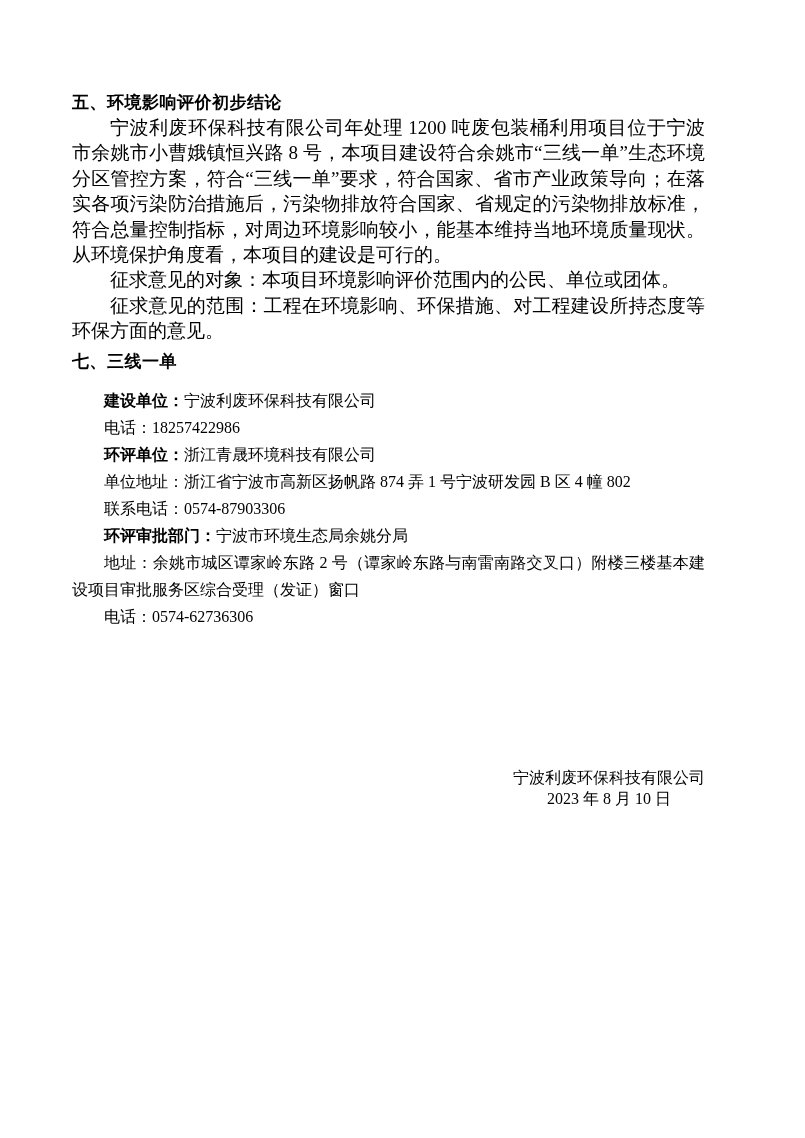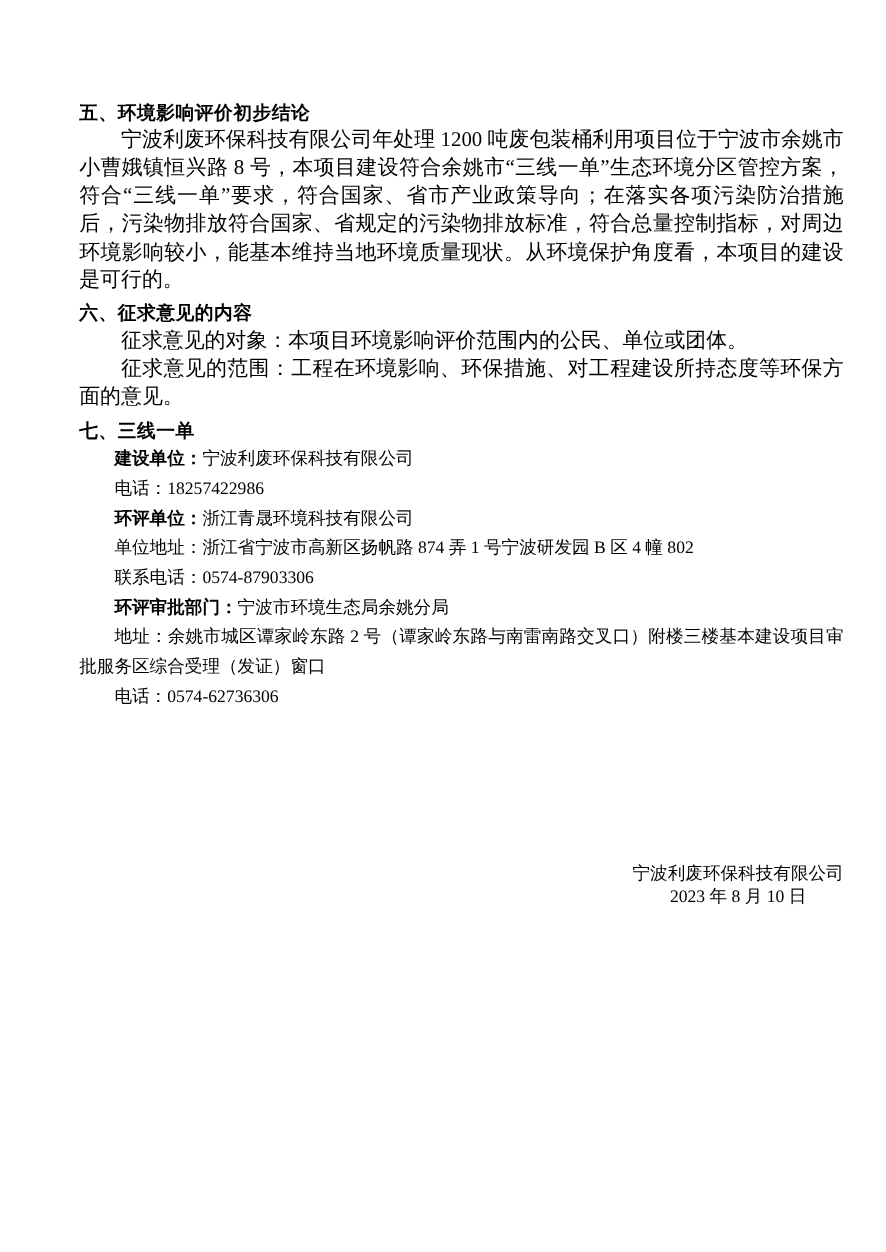--- a/index.html
+++ b/index.html
@@ -6,21 +6,21 @@
     margin: 0;
     padding: 0;
     background: #ffffff;
   }
   .page {
     position: relative;
     width: 805px;
     height: 1138px;
     background: #ffffff;
     box-sizing: border-box;
-    padding: 90px 38px 0 72px;
+    padding: 90px 100px 0 72px;
     font-family: "Liberation Serif", "DejaVu Serif", serif;
     color: #000000;
     overflow: hidden;
   }
   h2.sec-heading {
     font-size: 17px;
     font-weight: bold;
     line-height: 25px;
     margin: 0;
     letter-spacing: 0.5px;
@@ -29,20 +29,21 @@
     margin-top: 5px;
   }
   p.body-para {
     font-size: 19px;
     line-height: 25.4px;
     text-align: justify;
     text-indent: 2em;
     margin: 0;
   }
   .contacts {
+    margin-top: 13px;
   }
   p.contact-line {
     font-size: 16px;
     line-height: 27px;
     text-indent: 2em;
     text-align: justify;
     margin: 0;
   }
   p.contact-line strong {
     font-weight: bold;
@@ -66,21 +67,20 @@
 <body>
 
 <div class="page">
 
   <section>
     <h2 class="sec-heading">五、环境影响评价初步结论</h2>
     <p class="body-para">宁波利废环保科技有限公司年处理 1200 吨废包装桶利用项目位于宁波市余姚市小曹娥镇恒兴路 8 号，本项目建设符合余姚市“三线一单”生态环境分区管控方案，符合“三线一单”要求，符合国家、省市产业政策导向；在落实各项污染防治措施后，污染物排放符合国家、省规定的污染物排放标准，符合总量控制指标，对周边环境影响较小，能基本维持当地环境质量现状。从环境保护角度看，本项目的建设是可行的。</p>
   </section>
 
   <section>
-    <h2 class="sec-heading mt">六、征求意见的内容</h2>
     <p class="body-para">征求意见的对象：本项目环境影响评价范围内的公民、单位或团体。</p>
     <p class="body-para">征求意见的范围：工程在环境影响、环保措施、对工程建设所持态度等环保方面的意见。</p>
   </section>
 
   <section>
     <h2 class="sec-heading mt">七、三线一单</h2>
 
     <div class="contacts">
       <p class="contact-line"><strong>建设单位：</strong><span>宁波利废环保科技有限公司</span></p>
 

